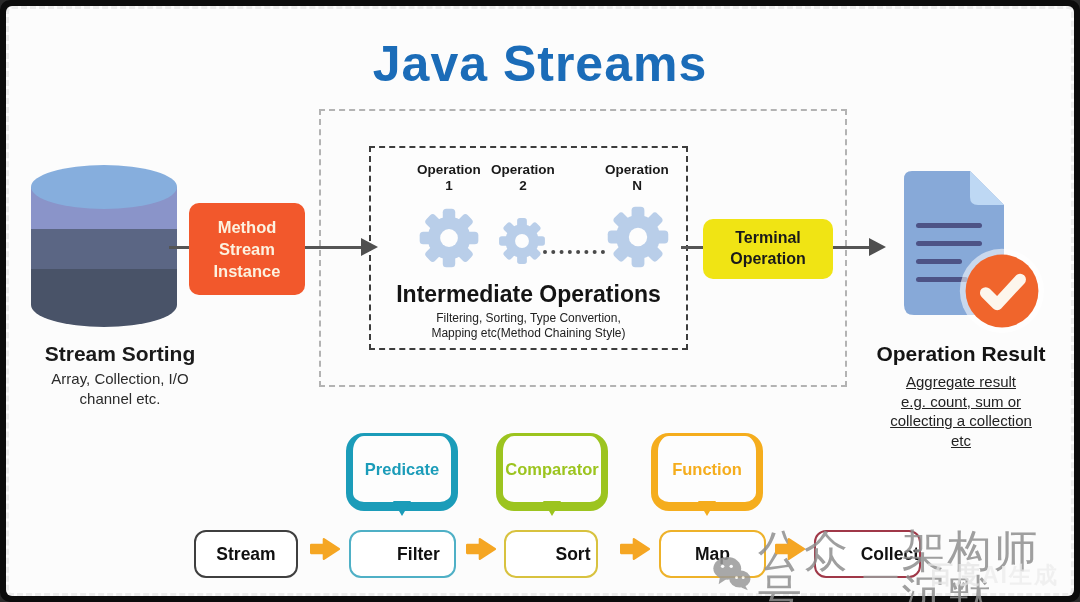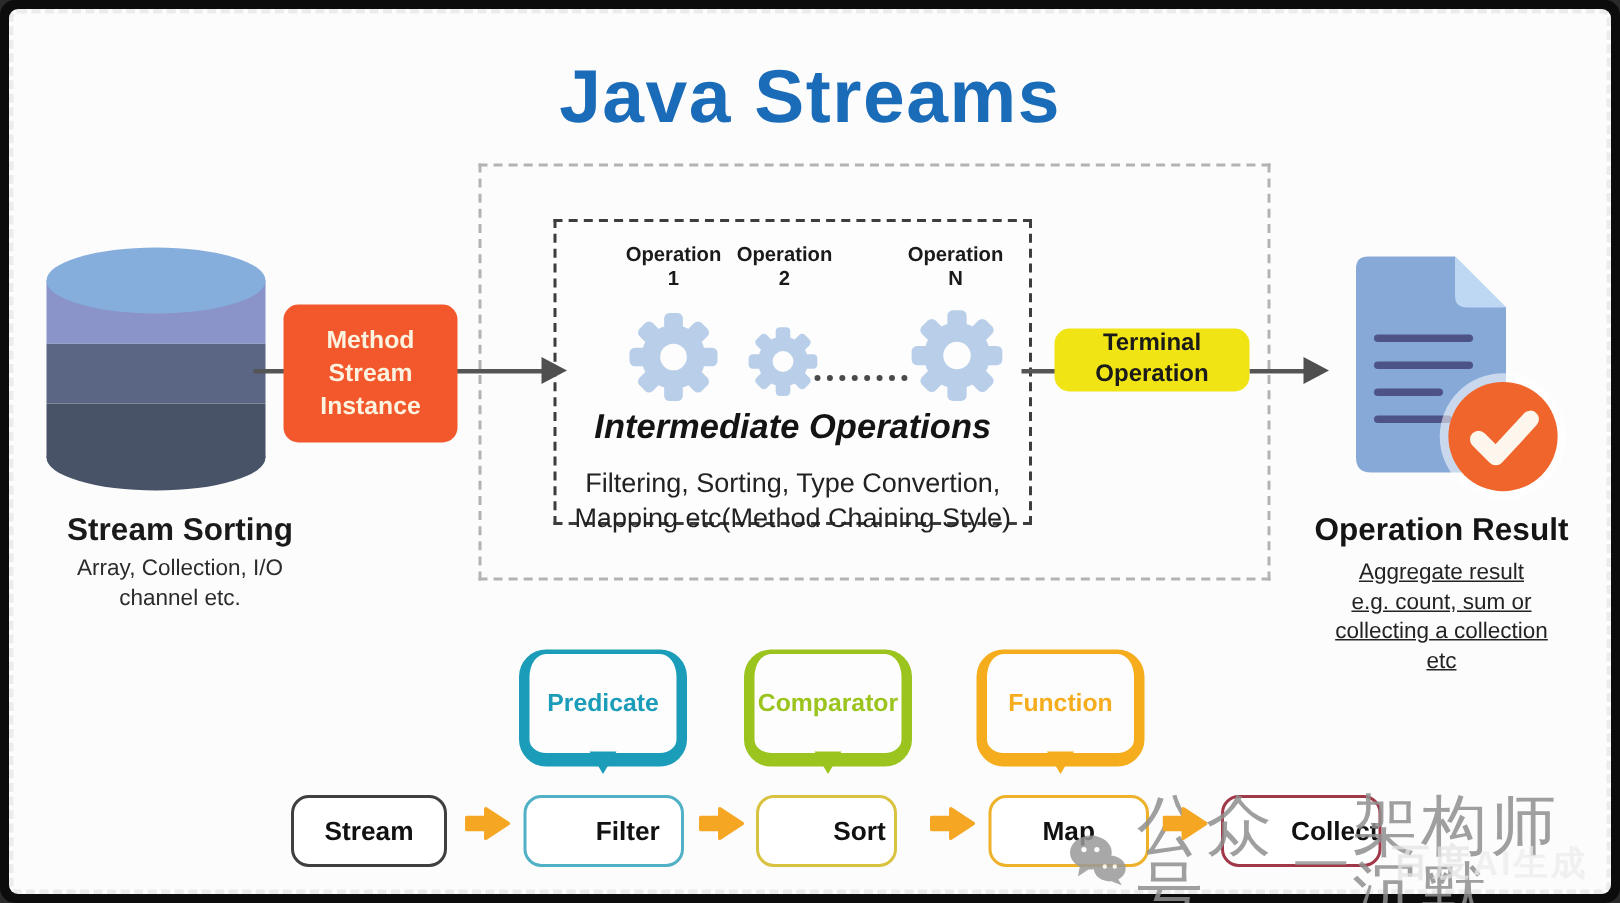--- a/index.html
+++ b/index.html
@@ -21,30 +21,30 @@
   .cyl-b3 { top:104px; height:36px; background:#495368; }
   .cyl-top { top:0; height:44px; border-radius:50%; background:#86aedd; }
 
   .src-title { left:6px; width:210px; top:333px; font-size:21px; font-weight:800; color:#1a1a1a; }
   .src-sub { left:6px; width:210px; top:360px; font-size:15px; color:#2b2b2b; line-height:1.3; }
 
   .conn { background:#555; height:3px; z-index:1; }
   .arrowhead { width:0; height:0; border-top:9px solid transparent; border-bottom:9px solid transparent; border-left:17px solid #4f4f4f; z-index:1; }
 
   .btn-create { left:180px; top:194px; width:116px; height:92px; background:#f2582c; border-radius:10px; color:#fcf2e0; font-size:16.5px; font-weight:700; display:flex; align-items:center; justify-content:center; line-height:1.35; text-align:center; z-index:2; }
-  .btn-terminal { left:694px; top:210px; width:130px; height:42px; background:#f0e414; border-radius:10px; color:#1a1a1a; font-size:16px; font-weight:700; display:flex; align-items:center; justify-content:center; line-height:1.3; text-align:center; z-index:2; }
+  .btn-terminal { left:694px; top:210px; width:130px; height:60px; background:#f0e414; border-radius:10px; color:#1a1a1a; font-size:16px; font-weight:700; display:flex; align-items:center; justify-content:center; line-height:1.3; text-align:center; z-index:2; }
 
   .outer-box { left:310px; top:100px; width:528px; height:278px; border:2px dashed #b3b3b3; }
   .inner-box { left:360px; top:137px; width:319px; height:204px; border:2px dashed #3d3d3d; background:#fdfdfd; }
 
   .op-label { top:14px; font-size:13.5px; font-weight:700; color:#1a1a1a; line-height:1.15; text-align:center; }
   .gear { position:absolute; }
   .dots { left:172px; top:102px; width:62px; border-top:4px dotted #4a4a4a; }
-  .inter-title { left:0; width:100%; top:123px; text-align:center; font-size:23px; font-weight:800; color:#141414;font-style:italic; }
-  .inter-sub { left:0; width:100%; top:163px; text-align:center; font-size:18px; color:#222; line-height:1.25; }
+  .inter-title { left:0; width:100%; top:133px; text-align:center; font-size:23px; font-weight:800; color:#141414; }
+  .inter-sub { left:0; width:100%; top:163px; text-align:center; font-size:12px; color:#222; line-height:1.25; }
 
   
   .doc-wrap { left:887px; top:158px; width:120px; height:152px; z-index:2; }
   .badge { position:absolute; left:60px; top:78px; }
   .res-title { left:843px; width:218px; top:333px; font-size:21px; font-weight:800; color:#141414; }
   .res-sub { left:843px; width:218px; top:363px; font-size:15px; color:#232323; line-height:1.3;text-decoration:underline; }
 
   
   .bubble { width:112px; height:78px; background:#fdfdfd; border-radius:18px; display:flex; align-items:center; justify-content:center; font-size:16.5px; font-weight:700; z-index:2; }
   .bubble::after { content:""; position:absolute; left:50%; bottom:-14px; transform:translateX(-50%); border:9px solid transparent; border-top-width:15px; border-bottom:0; }

